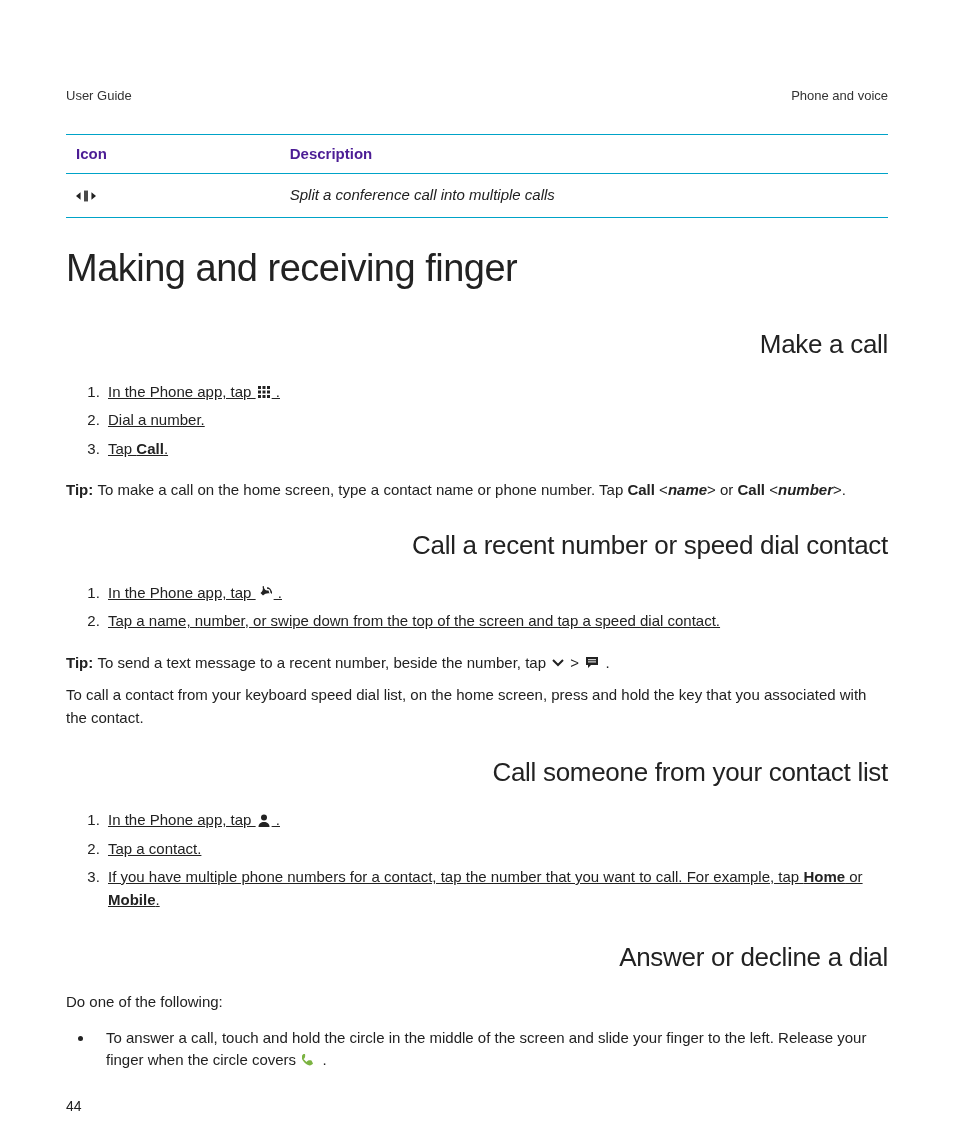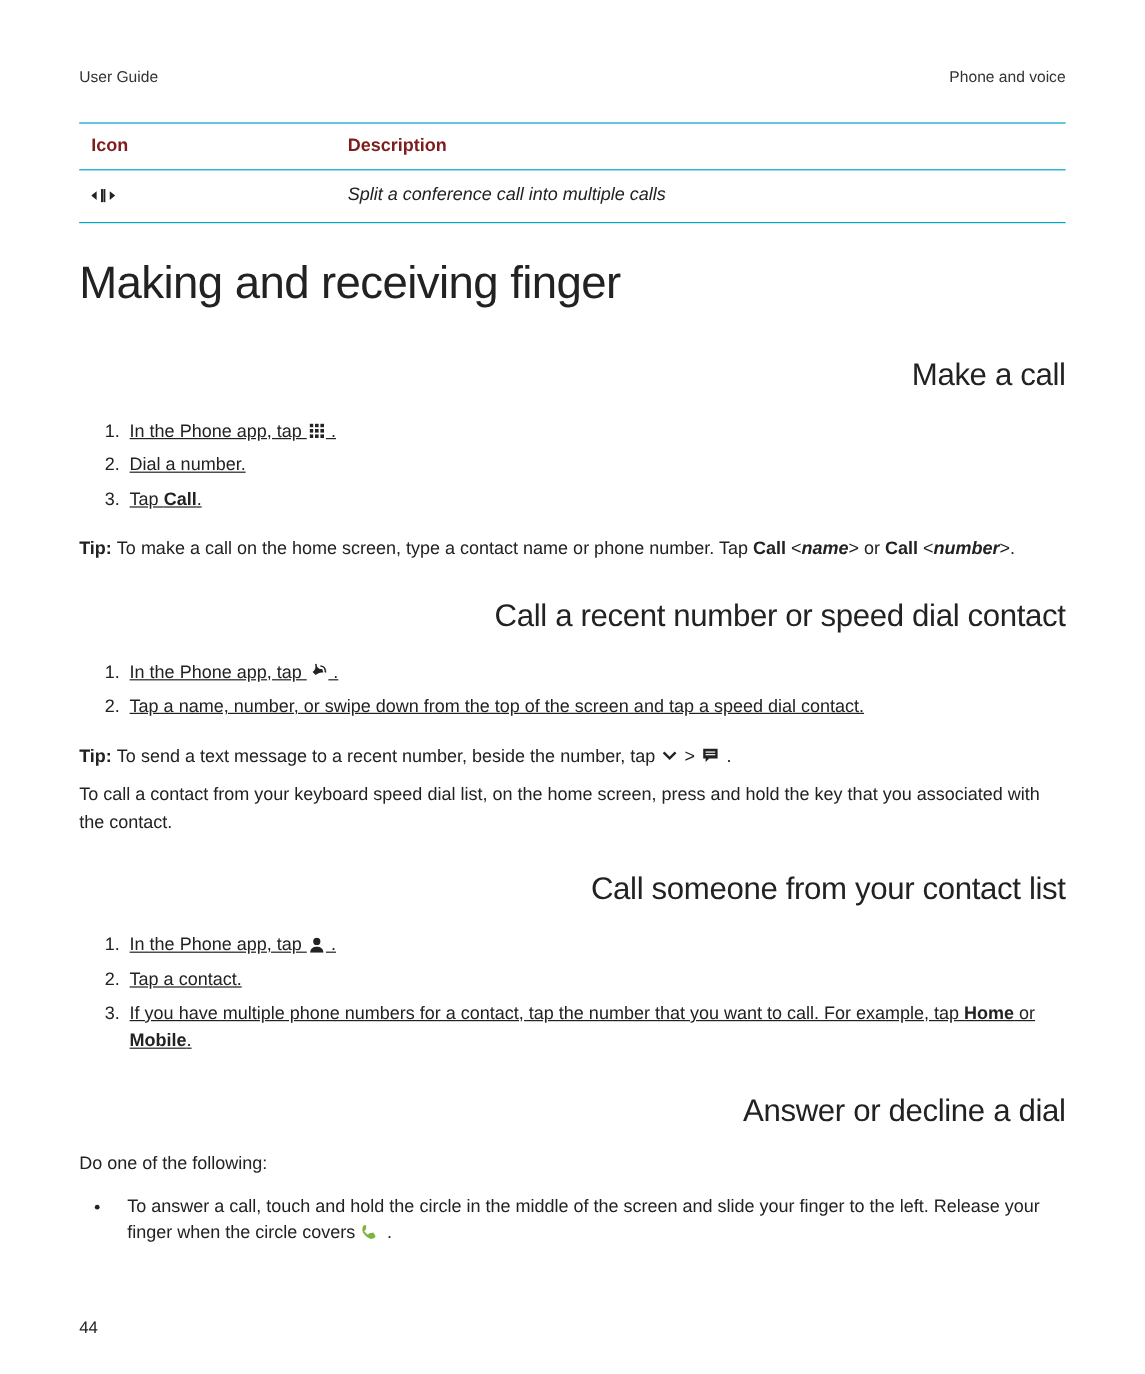--- a/index.html
+++ b/index.html
@@ -13,30 +13,31 @@
     position: relative;
     font-size: 15px;
     line-height: 1.5;
   }
   .header-row {
     display: flex;
     justify-content: space-between;
     font-size: 13px;
     color: #333;
     margin-bottom: 28px;
+    margin-top: 32px;
   }
   table {
     width: 100%;
     border-collapse: collapse;
     margin-bottom: 22px;
   }
   th {
     text-align: left;
     font-weight: bold;
-    color: #7f1d1d;
+    color: #4c1d95;
     border-top: 1px solid #00A3C8;
     border-bottom: 1px solid #00A3C8;
     padding: 8px 10px;
     font-size: 15px;
   }
   td {
     border-bottom: 1px solid #00A3C8;
     padding: 10px 10px;
     vertical-align: middle;
     font-size: 15px;

